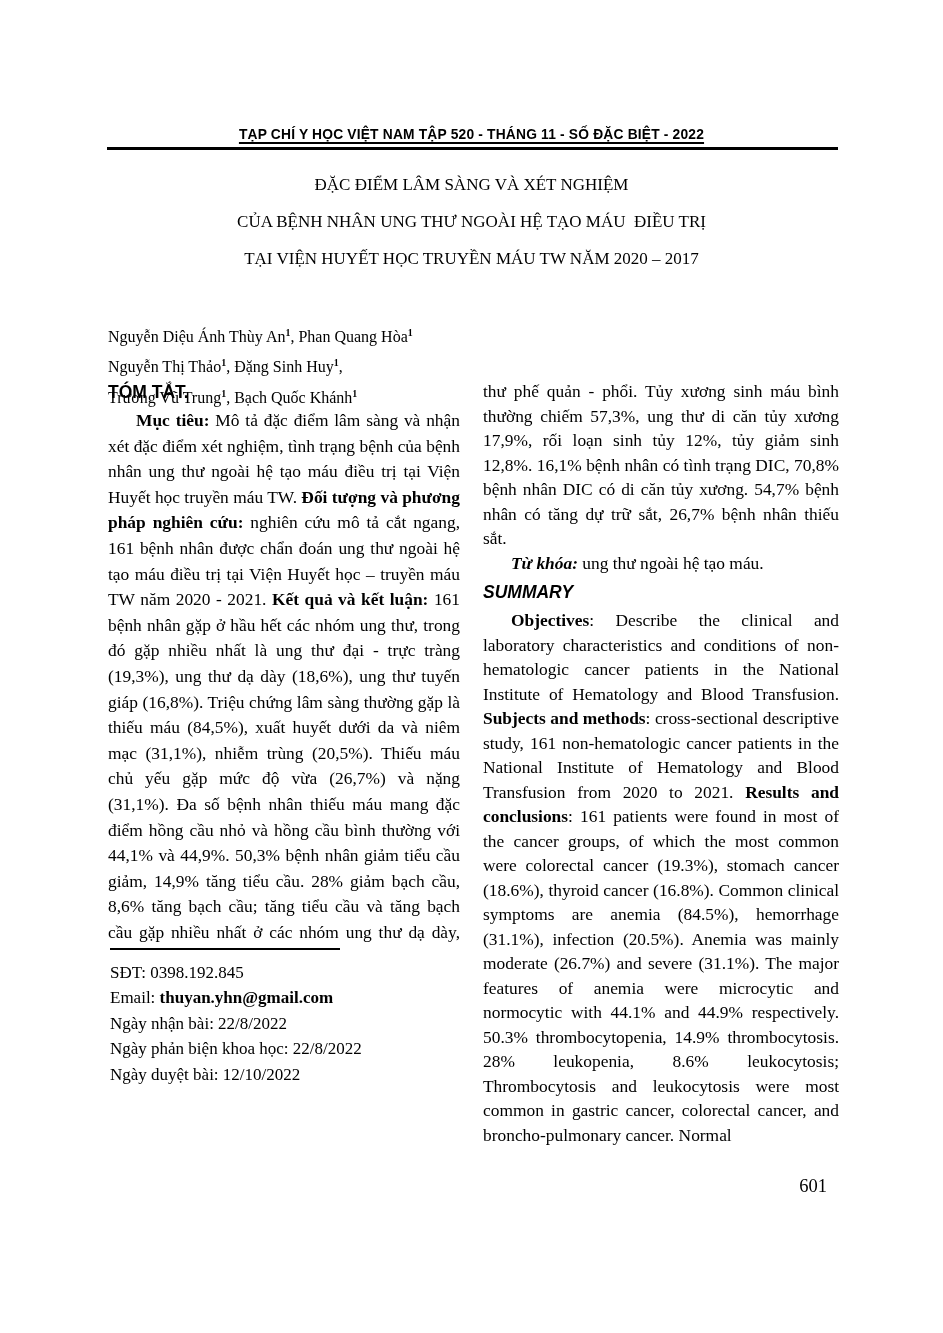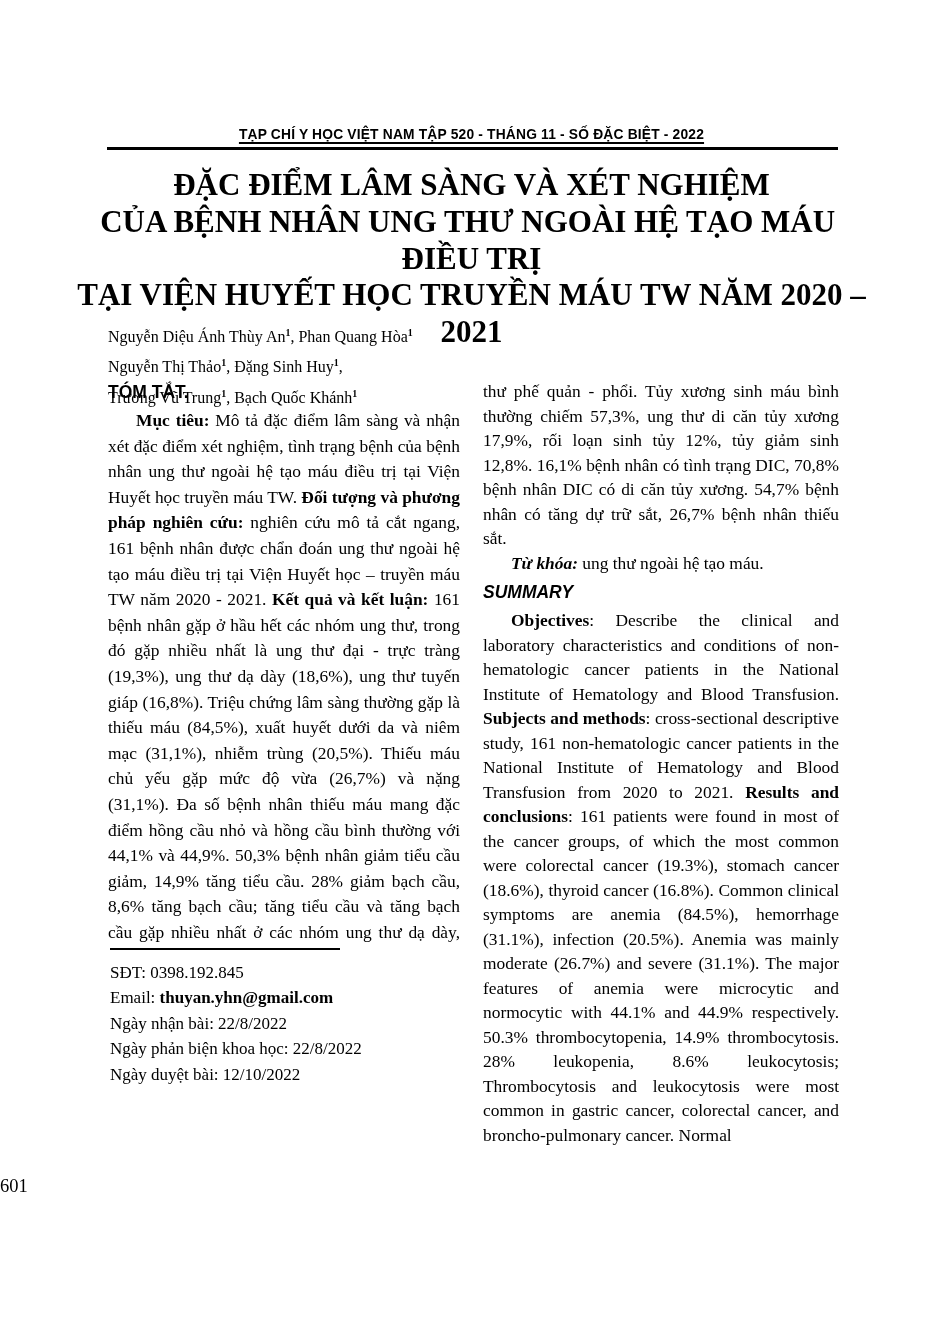--- a/index.html
+++ b/index.html
@@ -11,21 +11,21 @@
   .header-text {
     position:absolute; top:125px; left:0; width:943px; text-align:center;
     font-family:"Liberation Sans", sans-serif; font-weight:bold; font-size:15px;
     transform:scaleX(0.92); letter-spacing:0.2px;
     text-decoration:underline; text-underline-offset:3px; text-decoration-thickness:1.5px;
   }
   .header-rule { position:absolute; top:147px; left:107px; width:731px; height:3px; background:#000; }
 
   .title-block {
     position:absolute; top:167px; left:70px; width:803px; text-align:center;
-    font-weight:bold; font-size:31px; line-height:36.8px;
+    font-weight:normal; font-size:17px; line-height:36.8px;
   }
   .authors-block {
     position:absolute; top:284px; left:108px; width:730px; text-align:left;
     font-weight:bold; font-size:16px; line-height:30.4px;margin-top:38px;
   }
   sup { font-size:0.62em; line-height:0; }
 
   .col-left  { position:absolute; top:379px; left:108px; width:352px; height:567px; overflow:hidden; }
   .col-right { position:absolute; top:379px; left:483px; width:356px; height:772px; overflow:hidden; }
 
@@ -43,33 +43,33 @@
   .seg-b  { font-weight:bold; }
   .seg-i  { font-style:italic; }
   .seg-bi { font-weight:bold; font-style:italic; }
 
   .footnote { position:absolute; top:948px; left:110px; width:350px; font-size:17px; line-height:25.4px; }
   .footnote-rule { width:230px; height:2px; background:#000; margin-bottom:10px; }
   .footnote-line { text-align:justify; }
 
   .page-number {
     position:absolute; top:1176px; left:0; width:943px; box-sizing:border-box;
-    padding-right:116px; text-align:left; font-size:18.5px;
+    padding-right:116px; text-align:right; font-size:18.5px;
   }
 </style>
 </head>
 <body>
 
 <div class="header-text">TẠP CHÍ Y HỌC VIỆT NAM TẬP 520 - THÁNG 11 - SỐ ĐẶC BIỆT - 2022</div>
 <div class="header-rule"></div>
 
 <div class="title-block">
   <div>ĐẶC ĐIỂM LÂM SÀNG VÀ XÉT NGHIỆM</div>
   <div>CỦA BỆNH NHÂN UNG THƯ NGOÀI HỆ TẠO MÁU&nbsp; ĐIỀU TRỊ</div>
-  <div>TẠI VIỆN HUYẾT HỌC TRUYỀN MÁU TW NĂM 2020 – 2021</div>
+  <div>TẠI VIỆN HUYẾT HỌC TRUYỀN MÁU TW NĂM 2020 – 2017</div>
 </div>
 
 <div class="authors-block">
   <div><span class="seg-n">Nguyễn Diệu Ánh Thùy An</span><sup>1</sup><span class="seg-n">, Phan Quang Hòa</span><sup>1</sup></div>
   <div><span class="seg-n">Nguyễn Thị Thảo</span><sup>1</sup><span class="seg-n">, Đặng Sinh Huy</span><sup>1</sup><span class="seg-n">,</span></div>
   <div><span class="seg-n">Trương Vũ Trung</span><sup>1</sup><span class="seg-n">, Bạch Quốc Khánh</span><sup>1</sup></div>
 </div>
 
 <div class="col-left">
   <div class="sec-heading">TÓM TẮT.</div>

